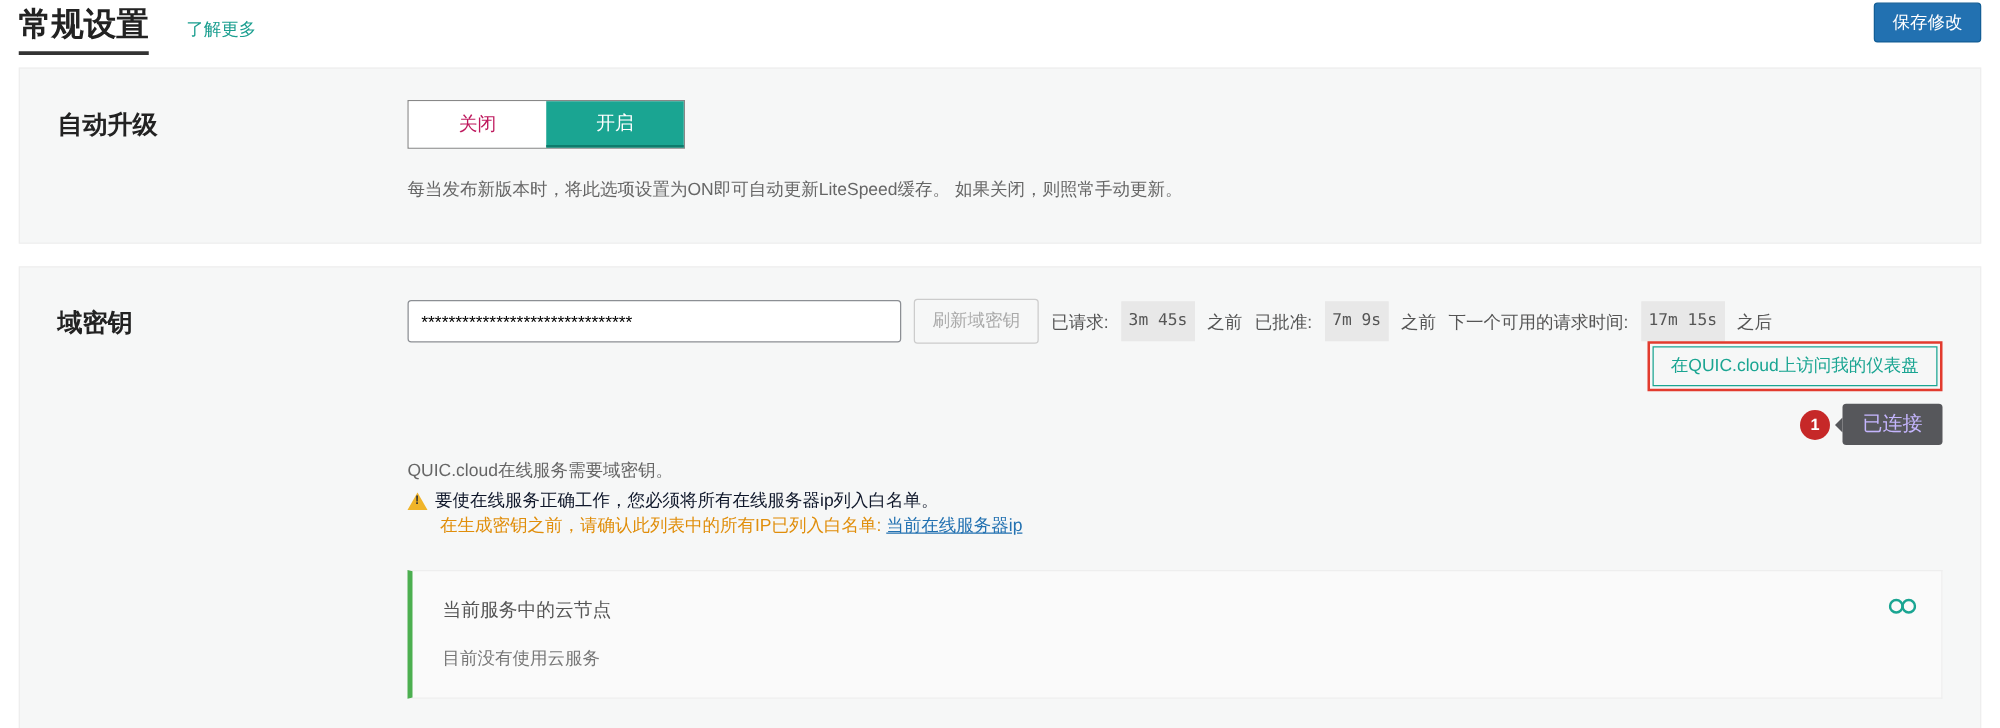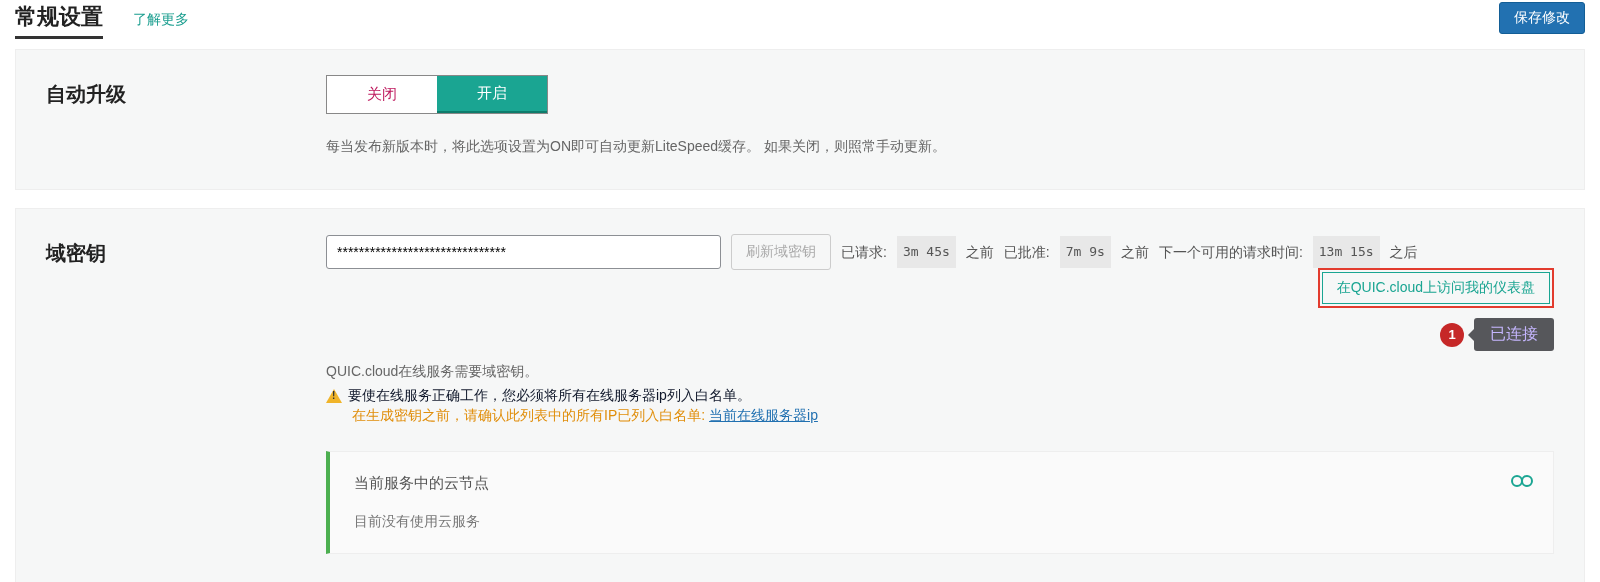--- a/index.html
+++ b/index.html
@@ -15,21 +15,21 @@
       justify-content: space-between;
       align-items: flex-start;
       padding: 2px 0 10px 0;
     }
     .header-left {
       display: flex;
       align-items: baseline;
       gap: 30px;
     }
     .page-title {
-      font-size: 22px;
+      font-size: 26px;
       font-weight: 600;
       color: #222;
       border-bottom: 3px solid #333;
       padding-bottom: 4px;
     }
     .learn-more {
       font-size: 14px;
       color: #1a9e8f;
       cursor: pointer;
       text-decoration: none;
@@ -272,21 +272,21 @@
       <div class="key-row">
         <input class="key-input" type="text" value="*******************************" style="">
         <button class="refresh-btn">刷新域密钥</button>
         <span class="info-chunk">已请求:</span>
         <span class="time-badge">3m 45s</span>
         <span class="info-chunk">之前</span>
         <span class="info-chunk">已批准:</span>
         <span class="time-badge">7m 9s</span>
         <span class="info-chunk">之前</span>
         <span class="info-chunk">下一个可用的请求时间:</span>
-        <span class="time-badge">13m 15s</span>
+        <span class="time-badge">17m 15s</span>
         <span class="info-chunk">之后</span>
       </div>
 
       <div class="dash-wrap">
         <span class="red-box">
           <a class="dash-link">在QUIC.cloud上访问我的仪表盘</a>
         </span>
       </div>
 
       <div class="annot-row">

